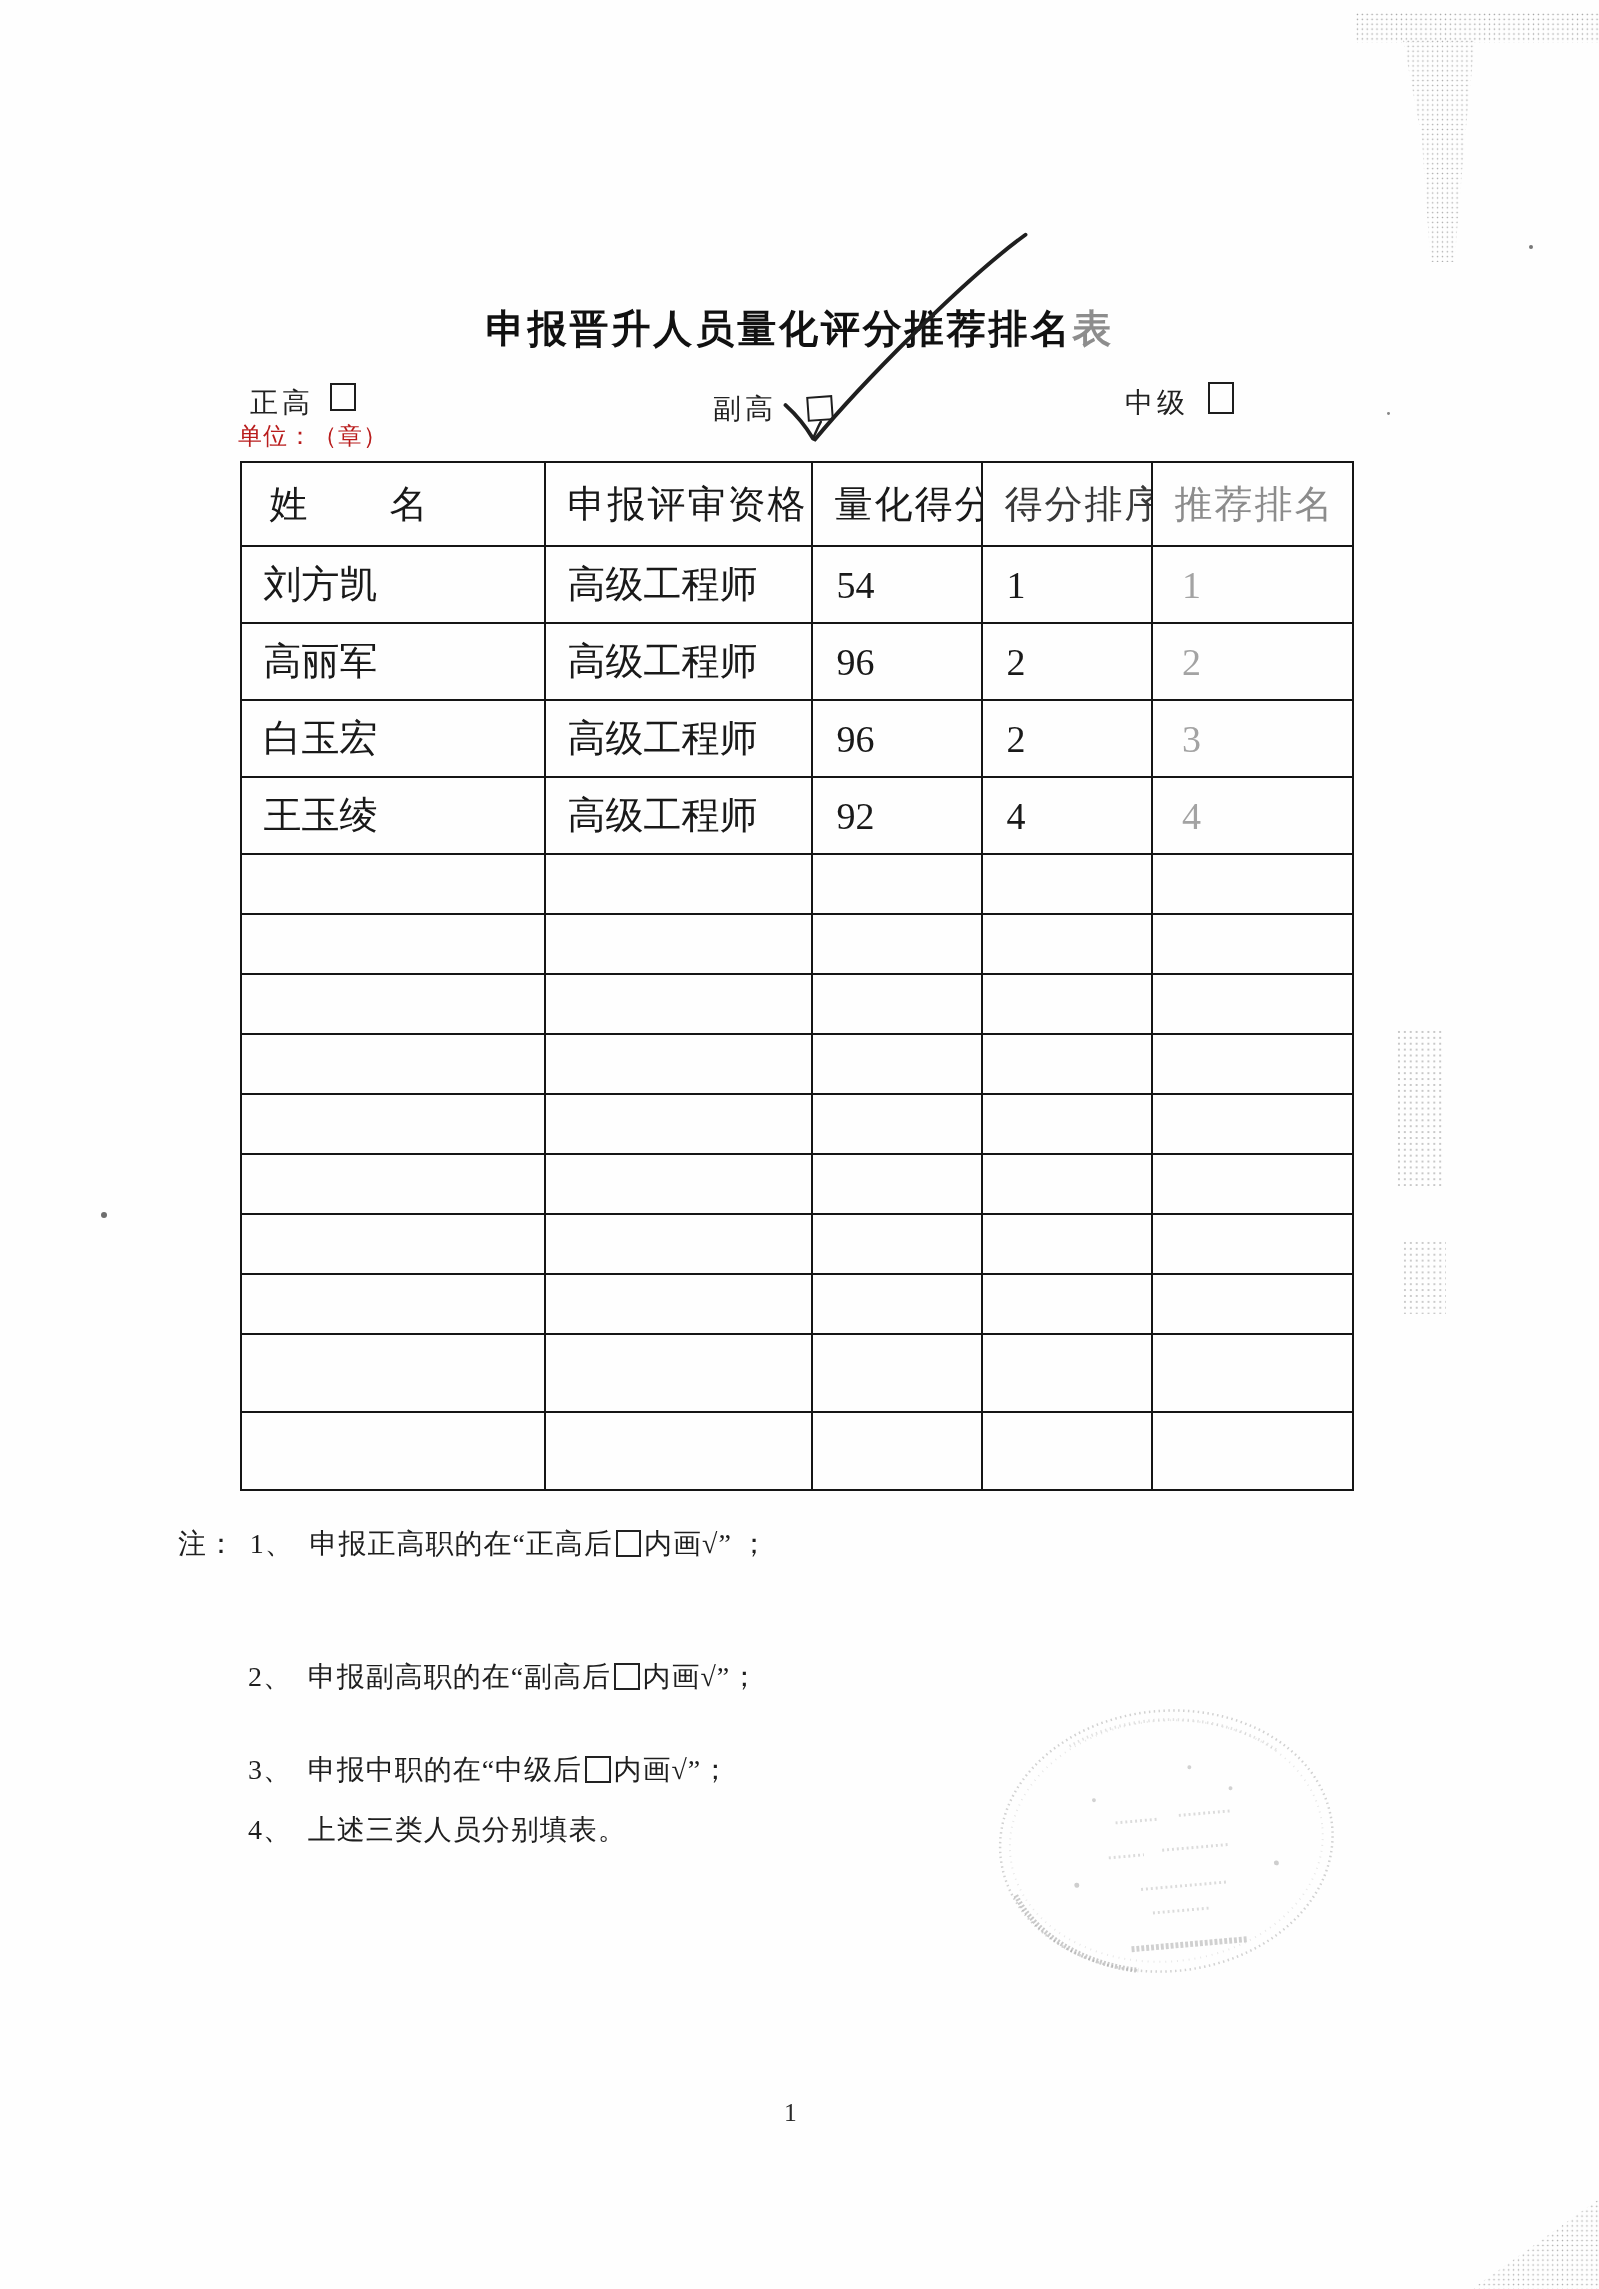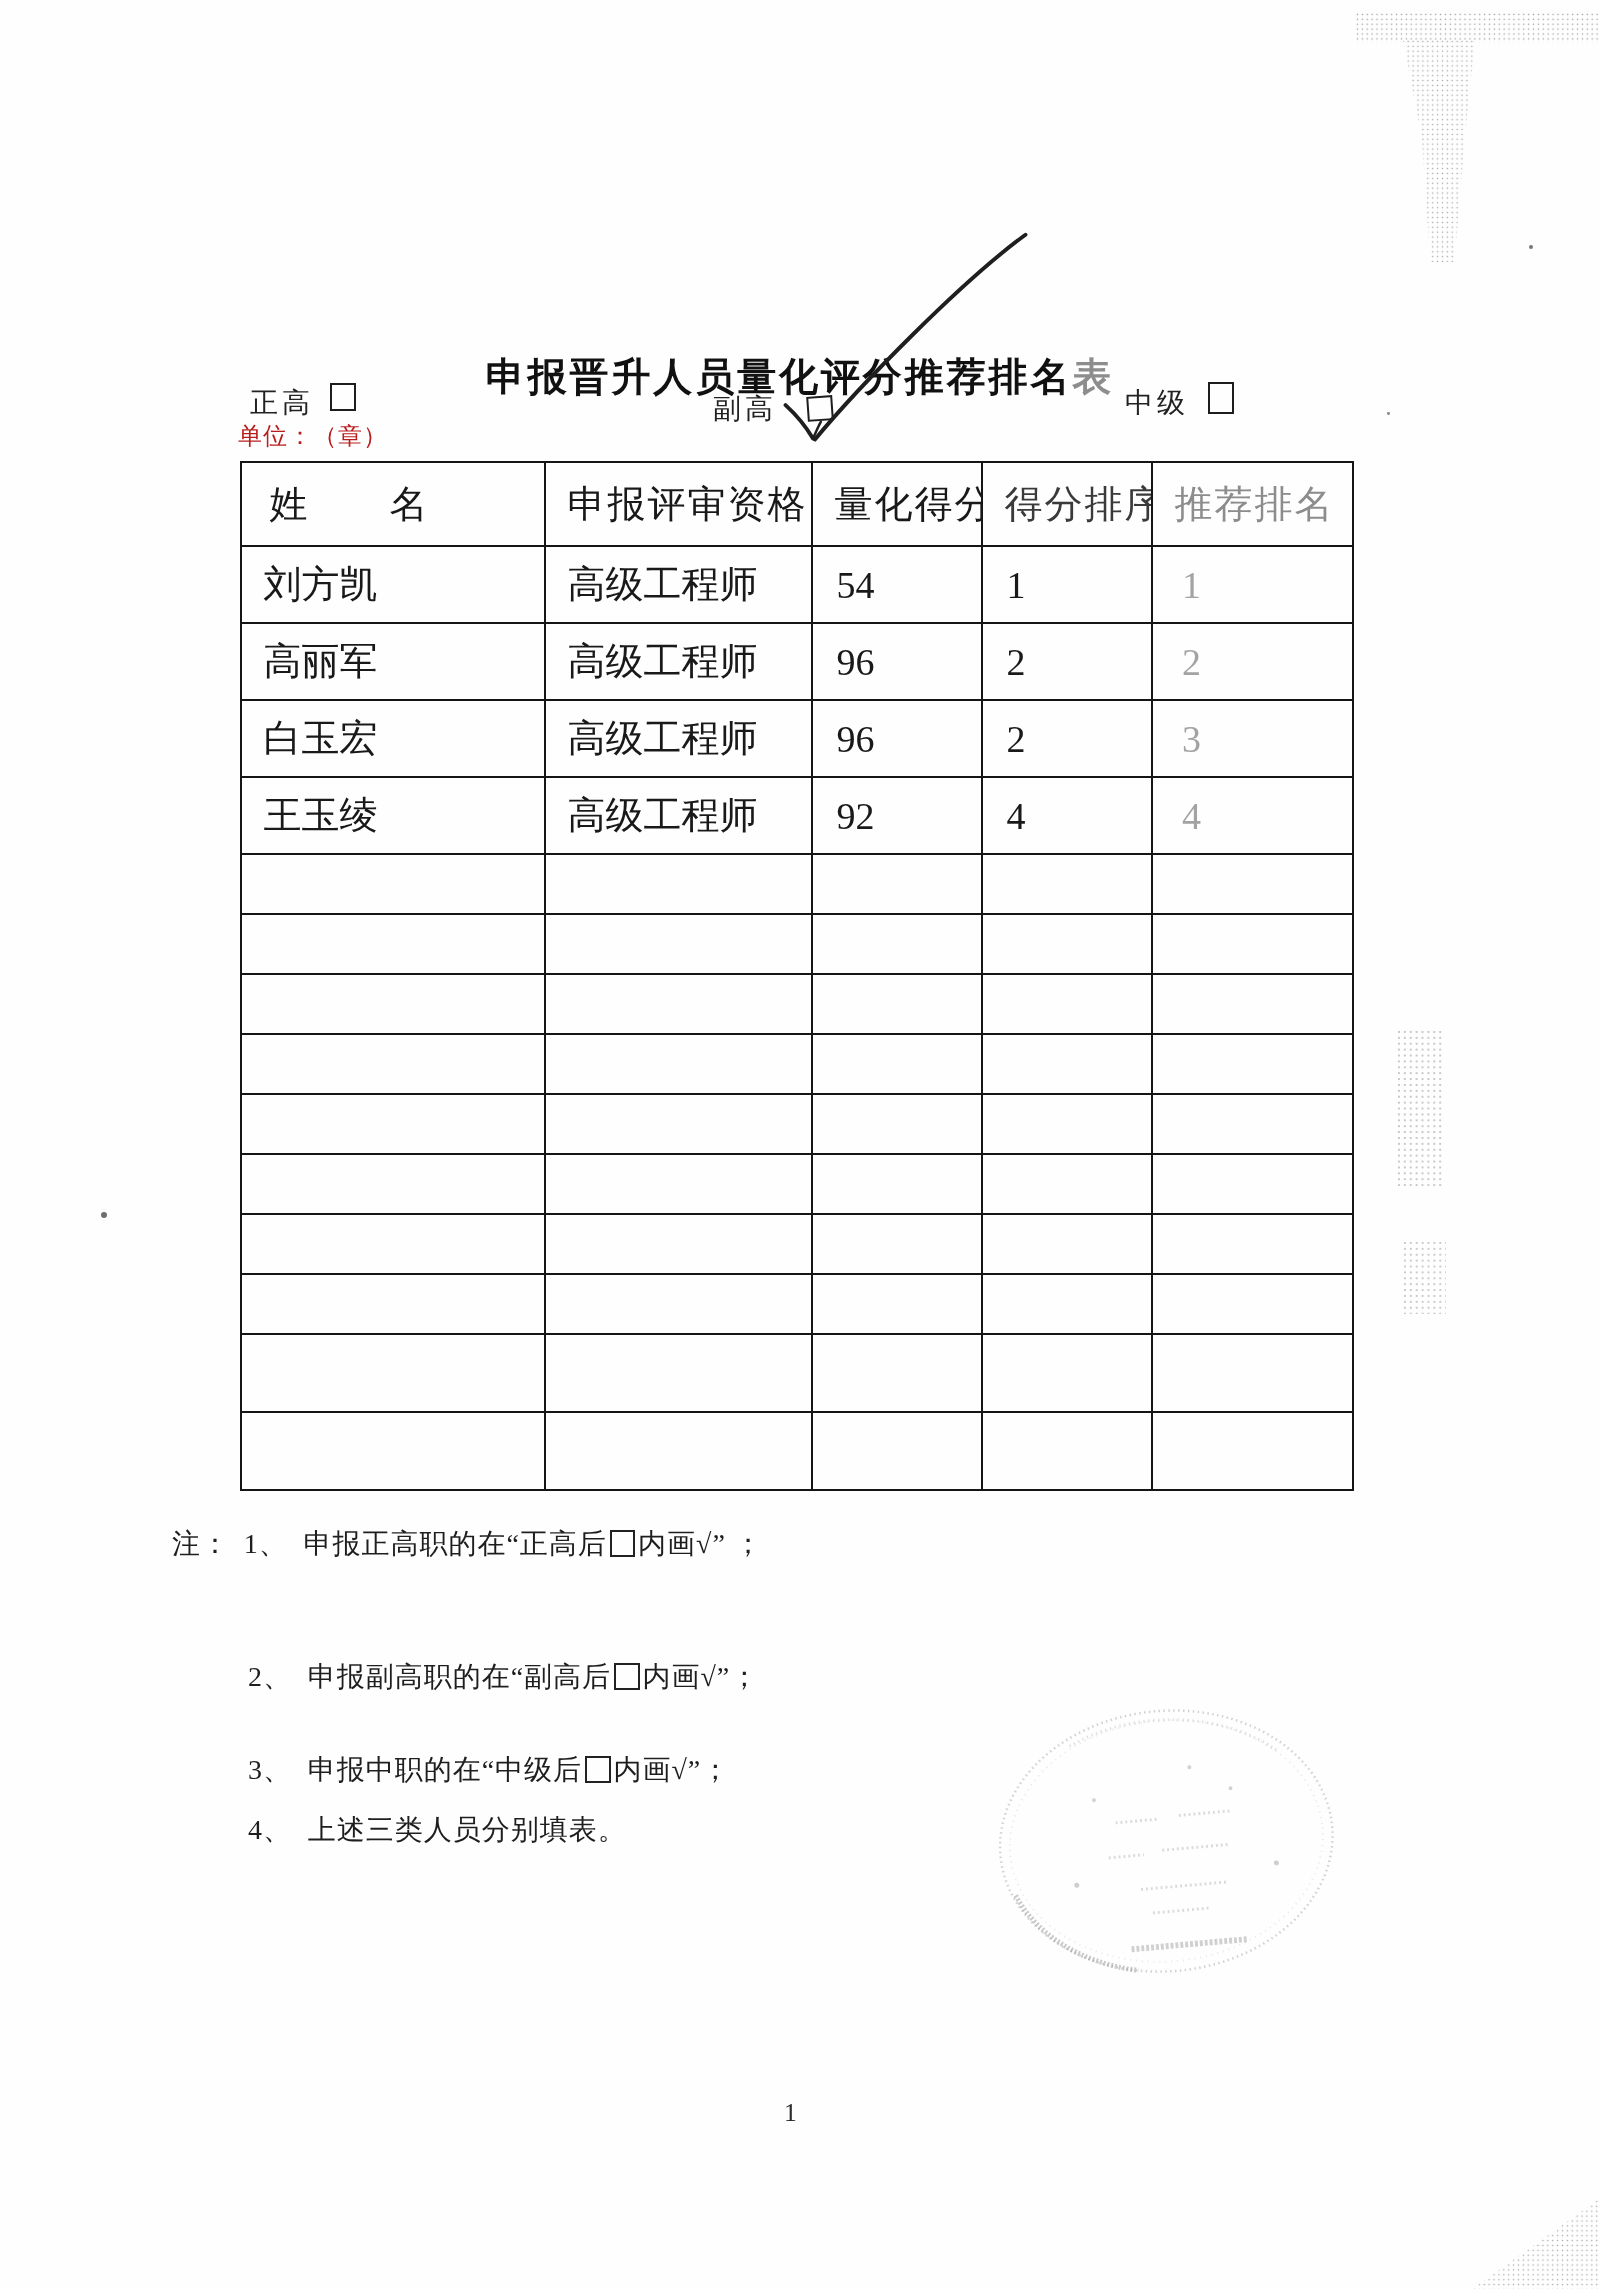--- a/index.html
+++ b/index.html
@@ -11,21 +11,20 @@
     overflow:hidden;
     font-family:"Liberation Serif","DejaVu Serif",serif;
     color:#1c1c1c;
   }
   
   .doc-title{
     position:absolute;top:302px;left:50%;transform:translateX(-50%);
     font-family:Liberation Mono, monospace;
     font-weight:700;font-size:39px;letter-spacing:2.9px;white-space:nowrap;
     color:#111;
-    margin-top:48px;
   }
   .doc-title .last-char{color:#8d8d8d;}
   
   .cb-label{position:absolute;font-size:28px;letter-spacing:3.9px;color:#222;}
   .cb-box{position:absolute;border:2px solid #1d1d1d;background:transparent;box-sizing:border-box;}
   .cb-box.zhenggao{left:330px;top:383px;width:25.5px;height:28px;}
   .cb-box.fugao{left:807px;top:396px;width:25.5px;height:24.5px;transform:rotate(-4deg);}
   .cb-box.zhongji{left:1208px;top:382px;width:25.5px;height:32px;}
   .unit-label{position:absolute;left:238px;top:420px;font-size:24px;color:#b91c1c;letter-spacing:1px;}
   
@@ -216,21 +215,21 @@
         <tr class="empty-row tall">
           <td></td>
           <td></td>
           <td></td>
           <td></td>
           <td></td>
         </tr>
       </tbody>
   </table>
 
-  <div class="note-line" style="left:172px;top:1525px;">
+  <div class="note-line" style="left:178px;top:1525px;">
     <span class="note-lead">注：</span><span class="note-num">1、</span><span>申报正高职的在“正高后</span><span class="inline-box"></span><span>内画√” ；</span>
   </div>
   <div class="note-line" style="left:248px;top:1658px;">
     <span class="note-num">2、</span><span>申报副高职的在“副高后</span><span class="inline-box"></span><span>内画√”；</span>
   </div>
   <div class="note-line" style="left:248px;top:1751px;">
     <span class="note-num">3、</span><span>申报中职的在“中级后</span><span class="inline-box"></span><span>内画√”；</span>
   </div>
   <div class="note-line" style="left:248px;top:1811px;">
     <span class="note-num">4、</span><span>上述三类人员分别填表。</span>

